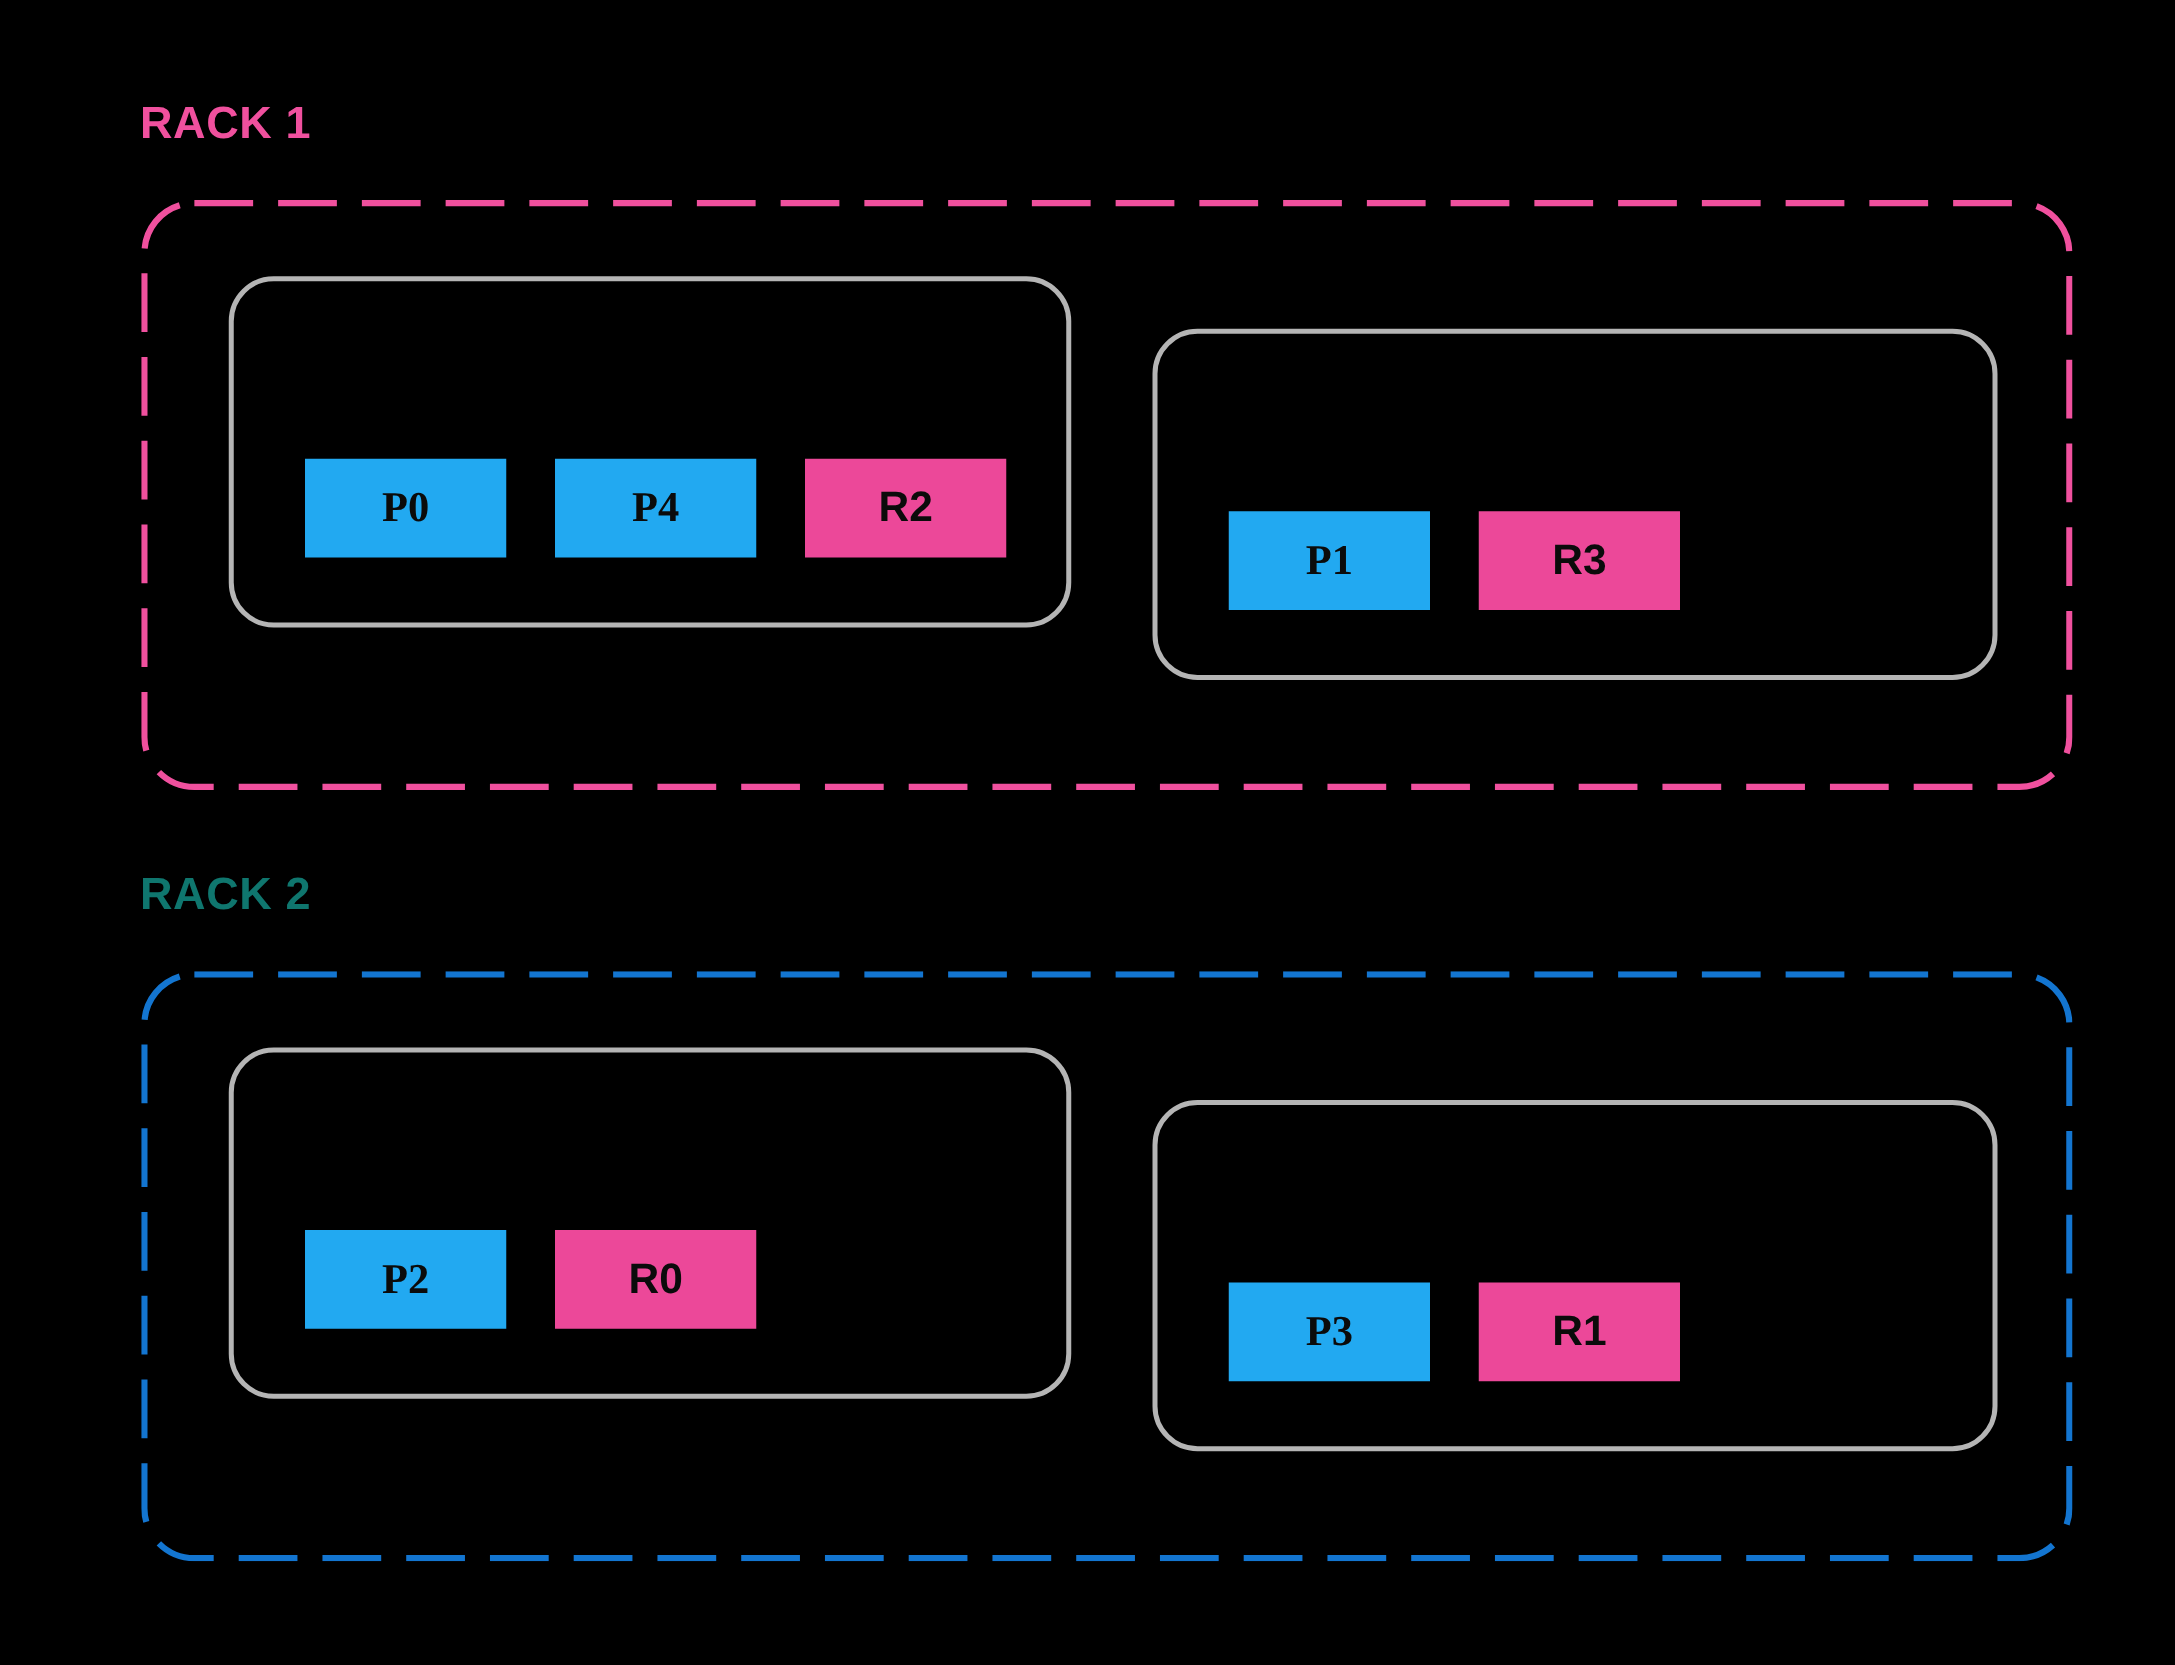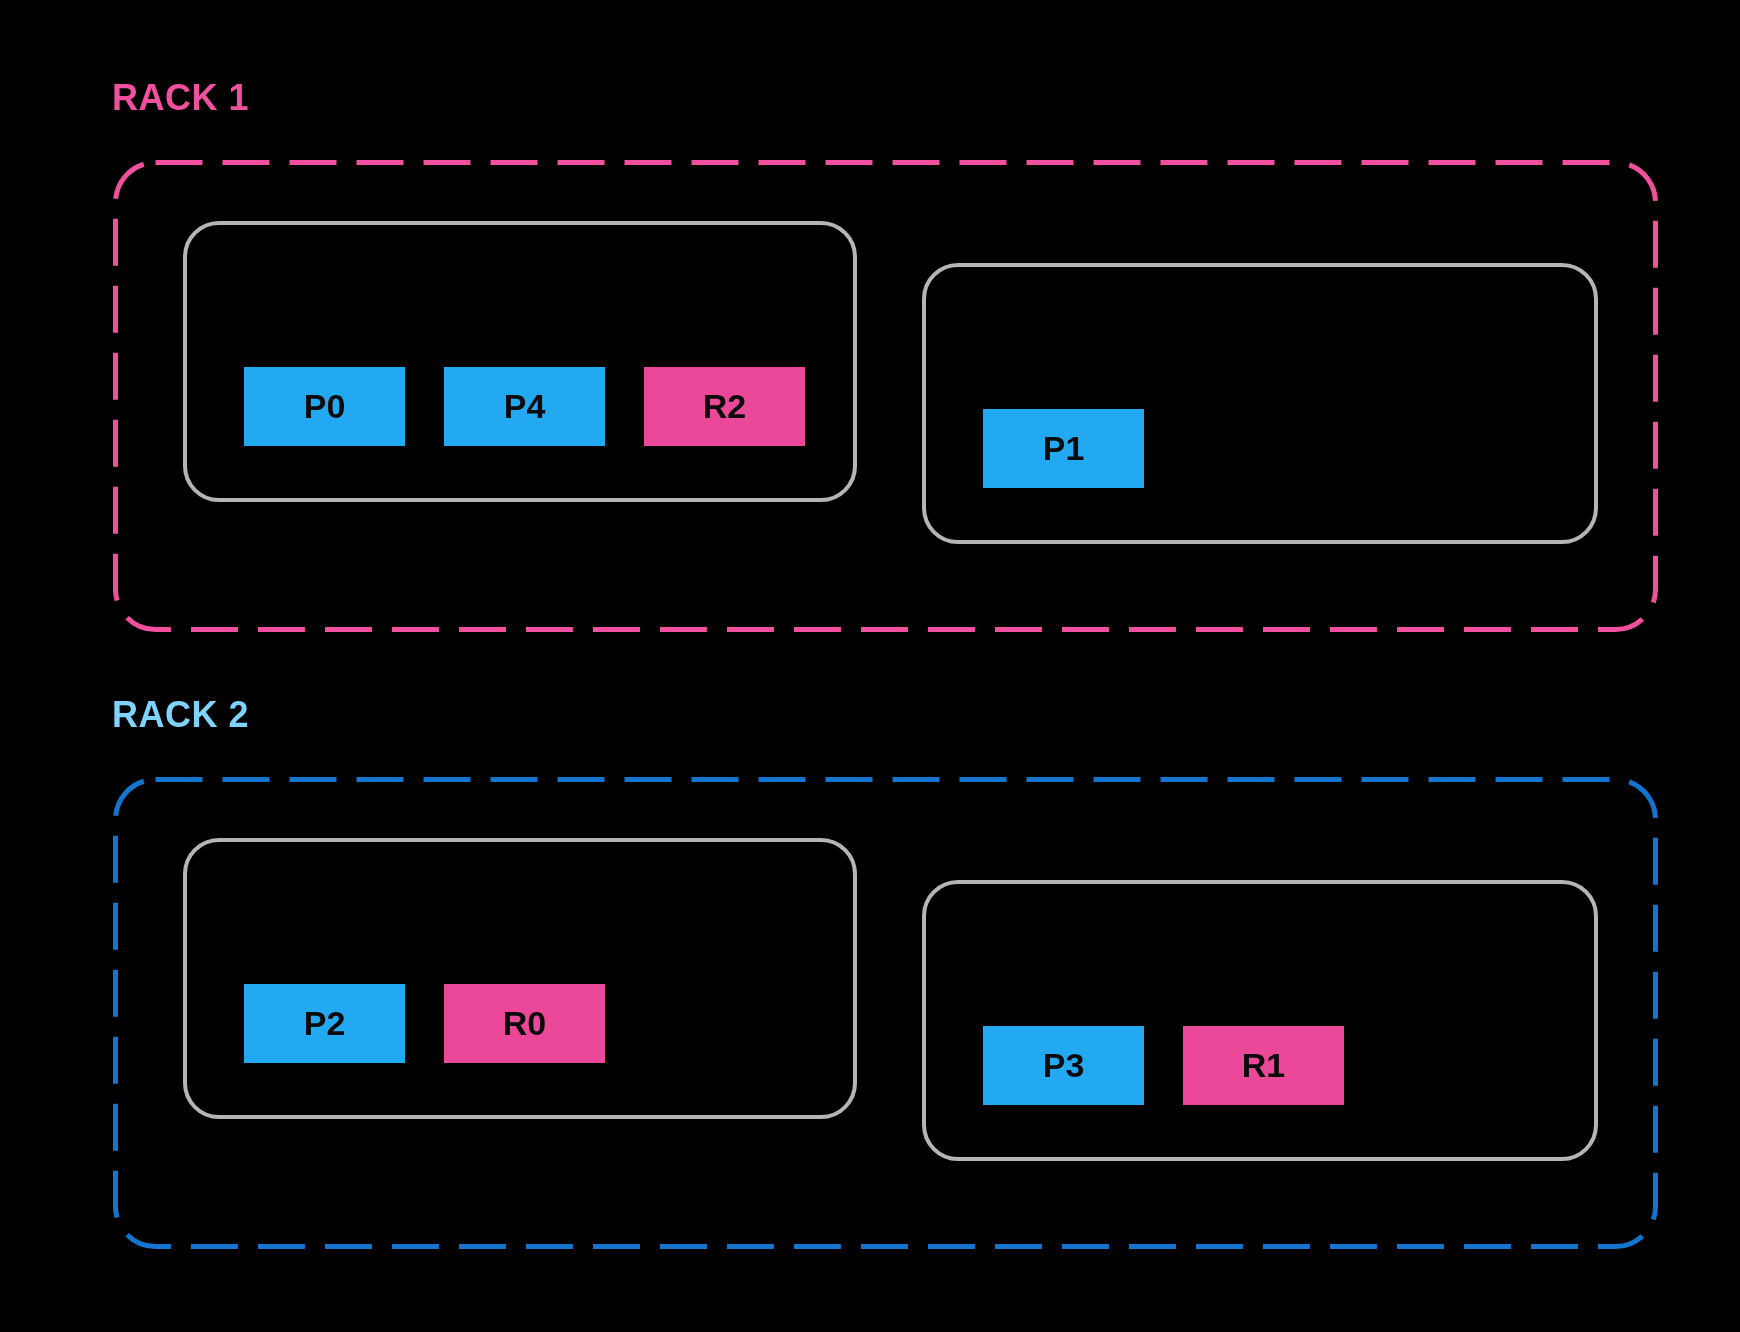--- a/index.html
+++ b/index.html
@@ -17,21 +17,21 @@
   }
   .rack-label {
     position: absolute;
     font-size: 36px;
     font-weight: 700;
     letter-spacing: 0.5px;
     line-height: 1;
     white-space: nowrap;
   }
   .rack-label.rack1 { left: 112px; top: 80px;  color: #F0509E; }
-  .rack-label.rack2 { left: 112px; top: 697px; color: #7dd3fc; }
+  .rack-label.rack2 { left: 112px; top: 697px; color: #0f766e; }
 
   .rack-border {
     position: absolute;
     left: 113px;
     width: 1545px;
     height: 472px;
     display: block;
   }
   .rack-border.rack1 { top: 160px; }
   .rack-border.rack2 { top: 777px; }
@@ -58,21 +58,21 @@
     display: flex;
     align-items: center;
     justify-content: center;
     font-size: 34px;
     font-weight: 700;
     color: #0B0B0B;
   }
   .chip.c0 { left: 57px; }
   .chip.c1 { left: 257px; }
   .chip.c2 { left: 457px; }
-  .chip.blue  { background: #22A9F1; }
+  .chip.blue  { background: #22A9F1; font-family: Liberation Serif, serif; }
   .chip.green { background: #ec4899; }
 </style>
 </head>
 <body>
 
 <div class="canvas">
 
   <div class="rack-label rack1">RACK 1</div>
 
   <svg class="rack-border rack1" viewBox="0 0 1545 472" width="1545" height="472">
@@ -80,20 +80,21 @@
   </svg>
 
   <div class="node n-left r1">
     <div class="chip blue c0">P0</div>
     <div class="chip blue c1">P4</div>
     <div class="chip green c2">R2</div>
   </div>
 
   <div class="node n-right r1">
     <div class="chip blue c0">P1</div>
+    <div class="chip green c1">R3</div>
   </div>
 
   <div class="rack-label rack2">RACK 2</div>
 
   <svg class="rack-border rack2" viewBox="0 0 1545 472" width="1545" height="472">
     <rect x="2.5" y="2.5" width="1540" height="467" rx="40" fill="none" stroke-width="5" stroke-dasharray="47 20" stroke="#1375D0"></rect>
   </svg>
 
   <div class="node n-left r2">
     <div class="chip blue c0">P2</div>

